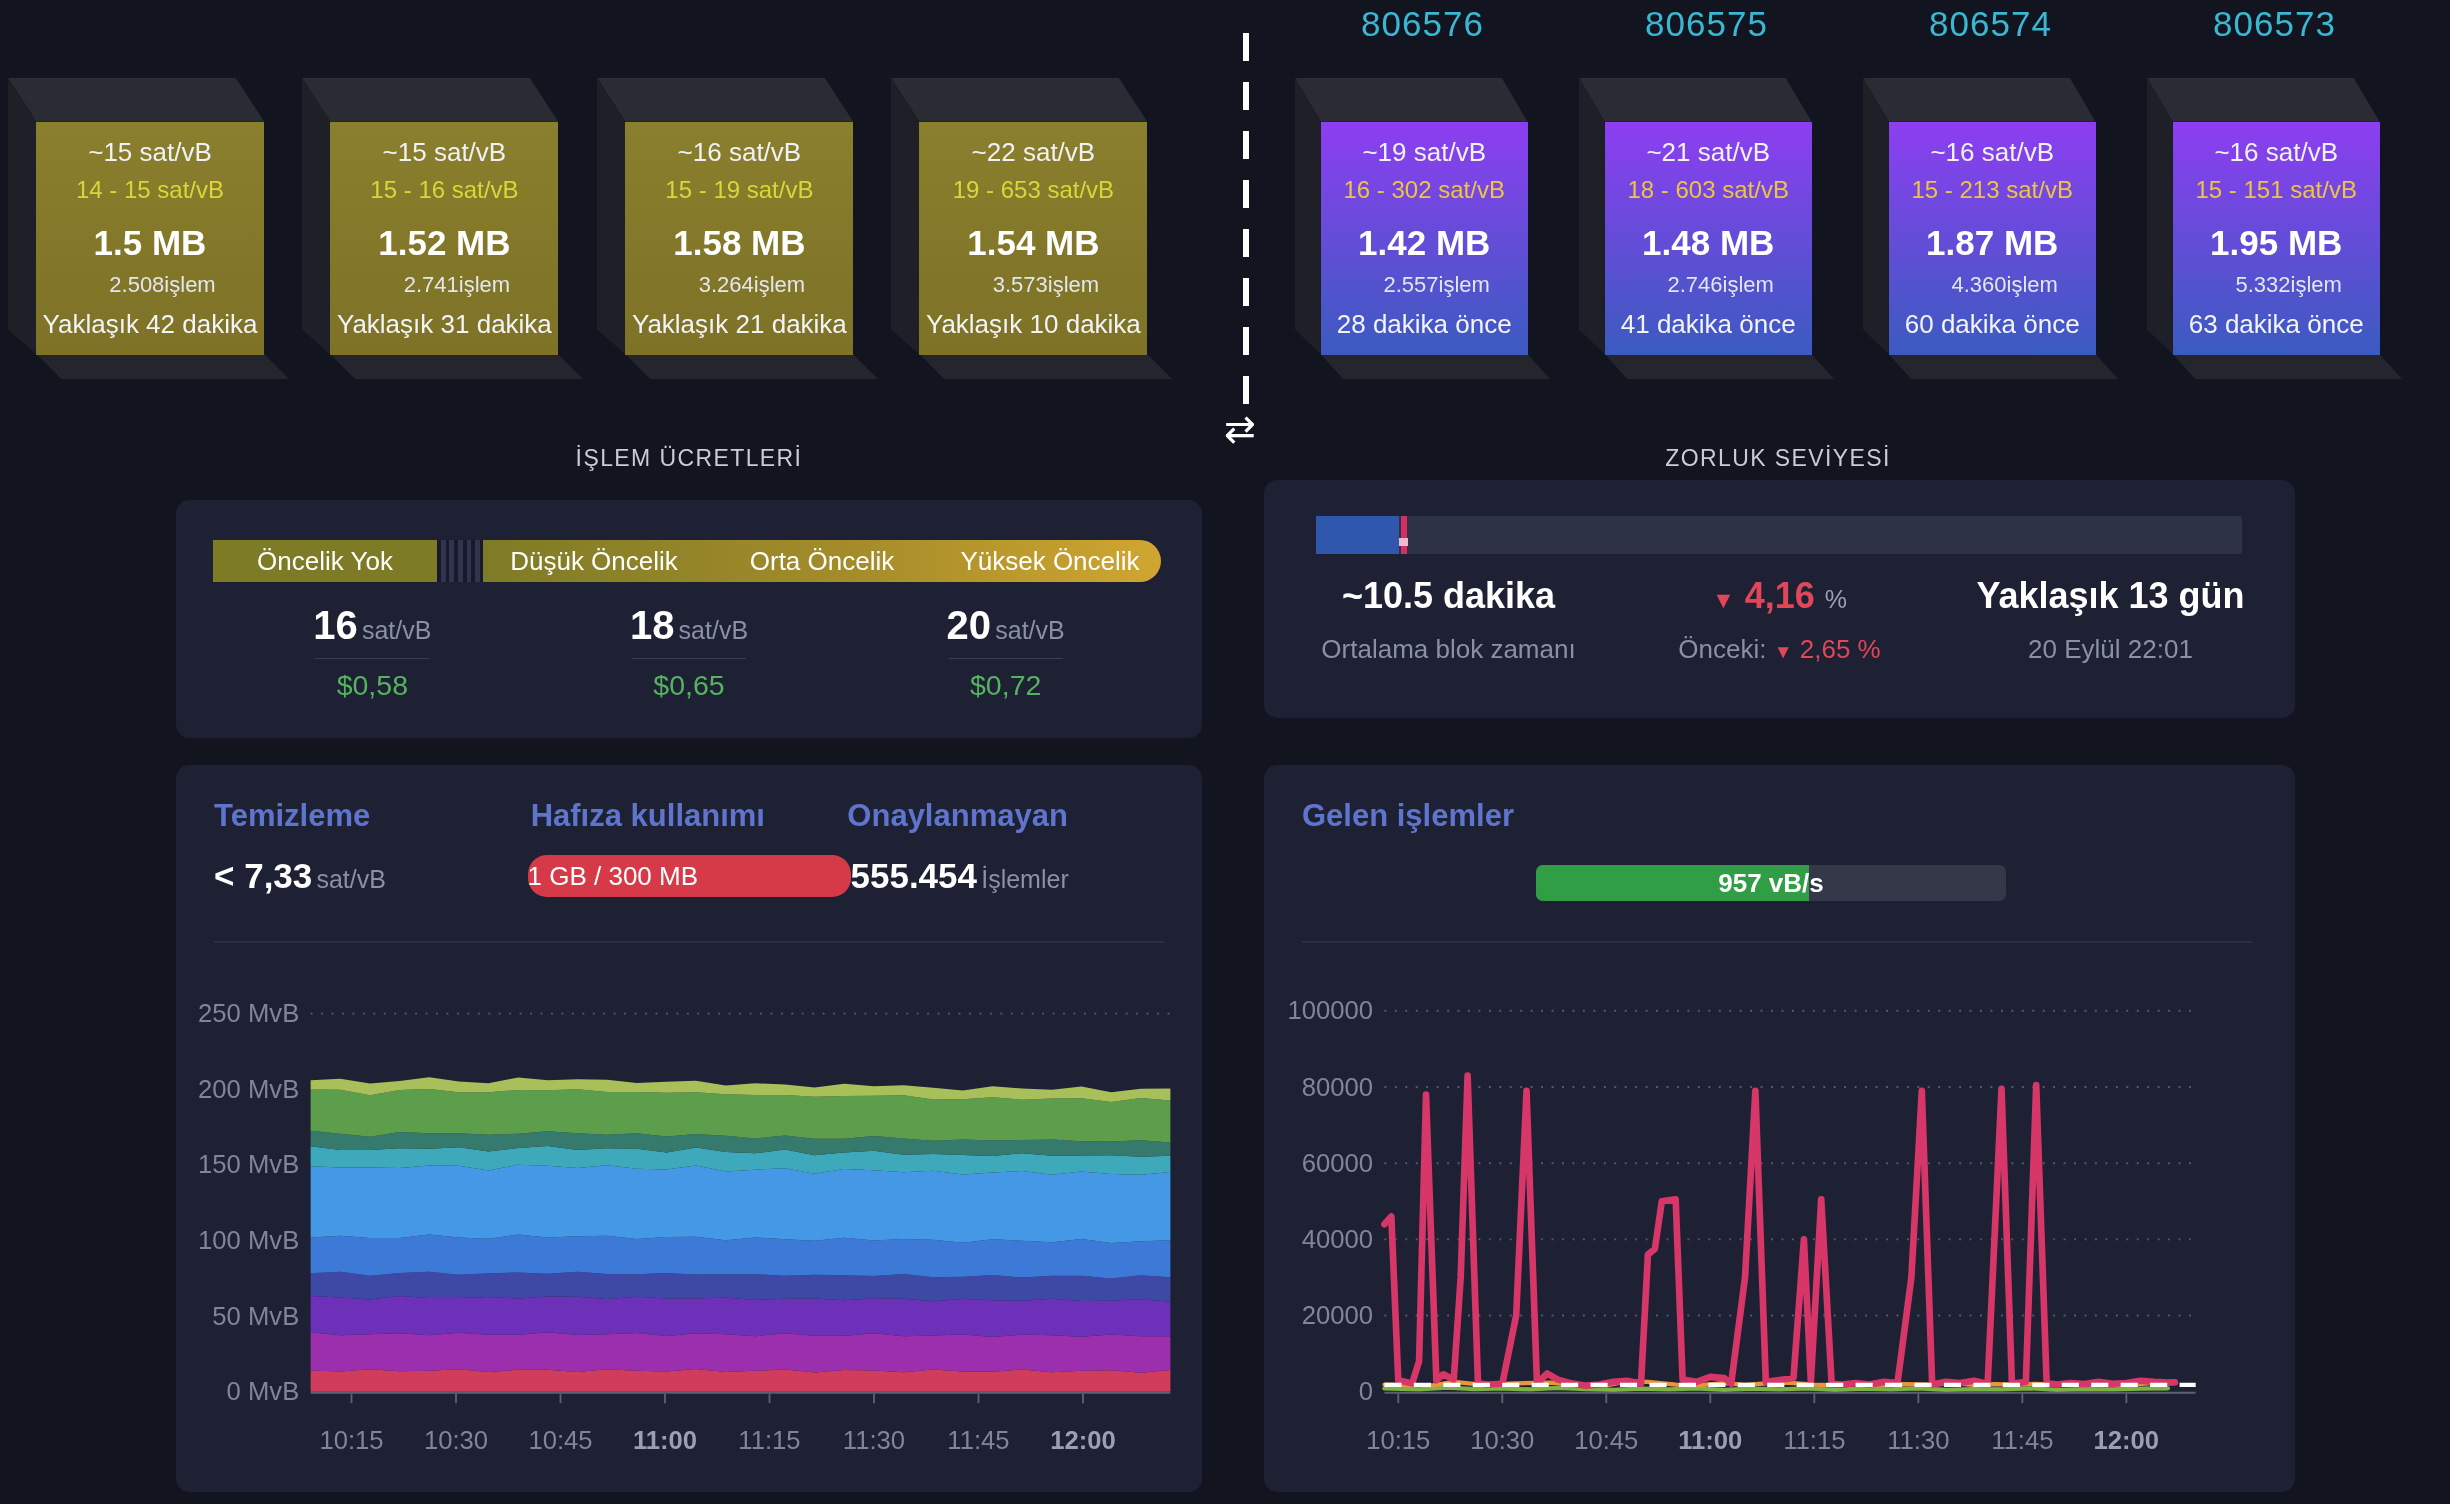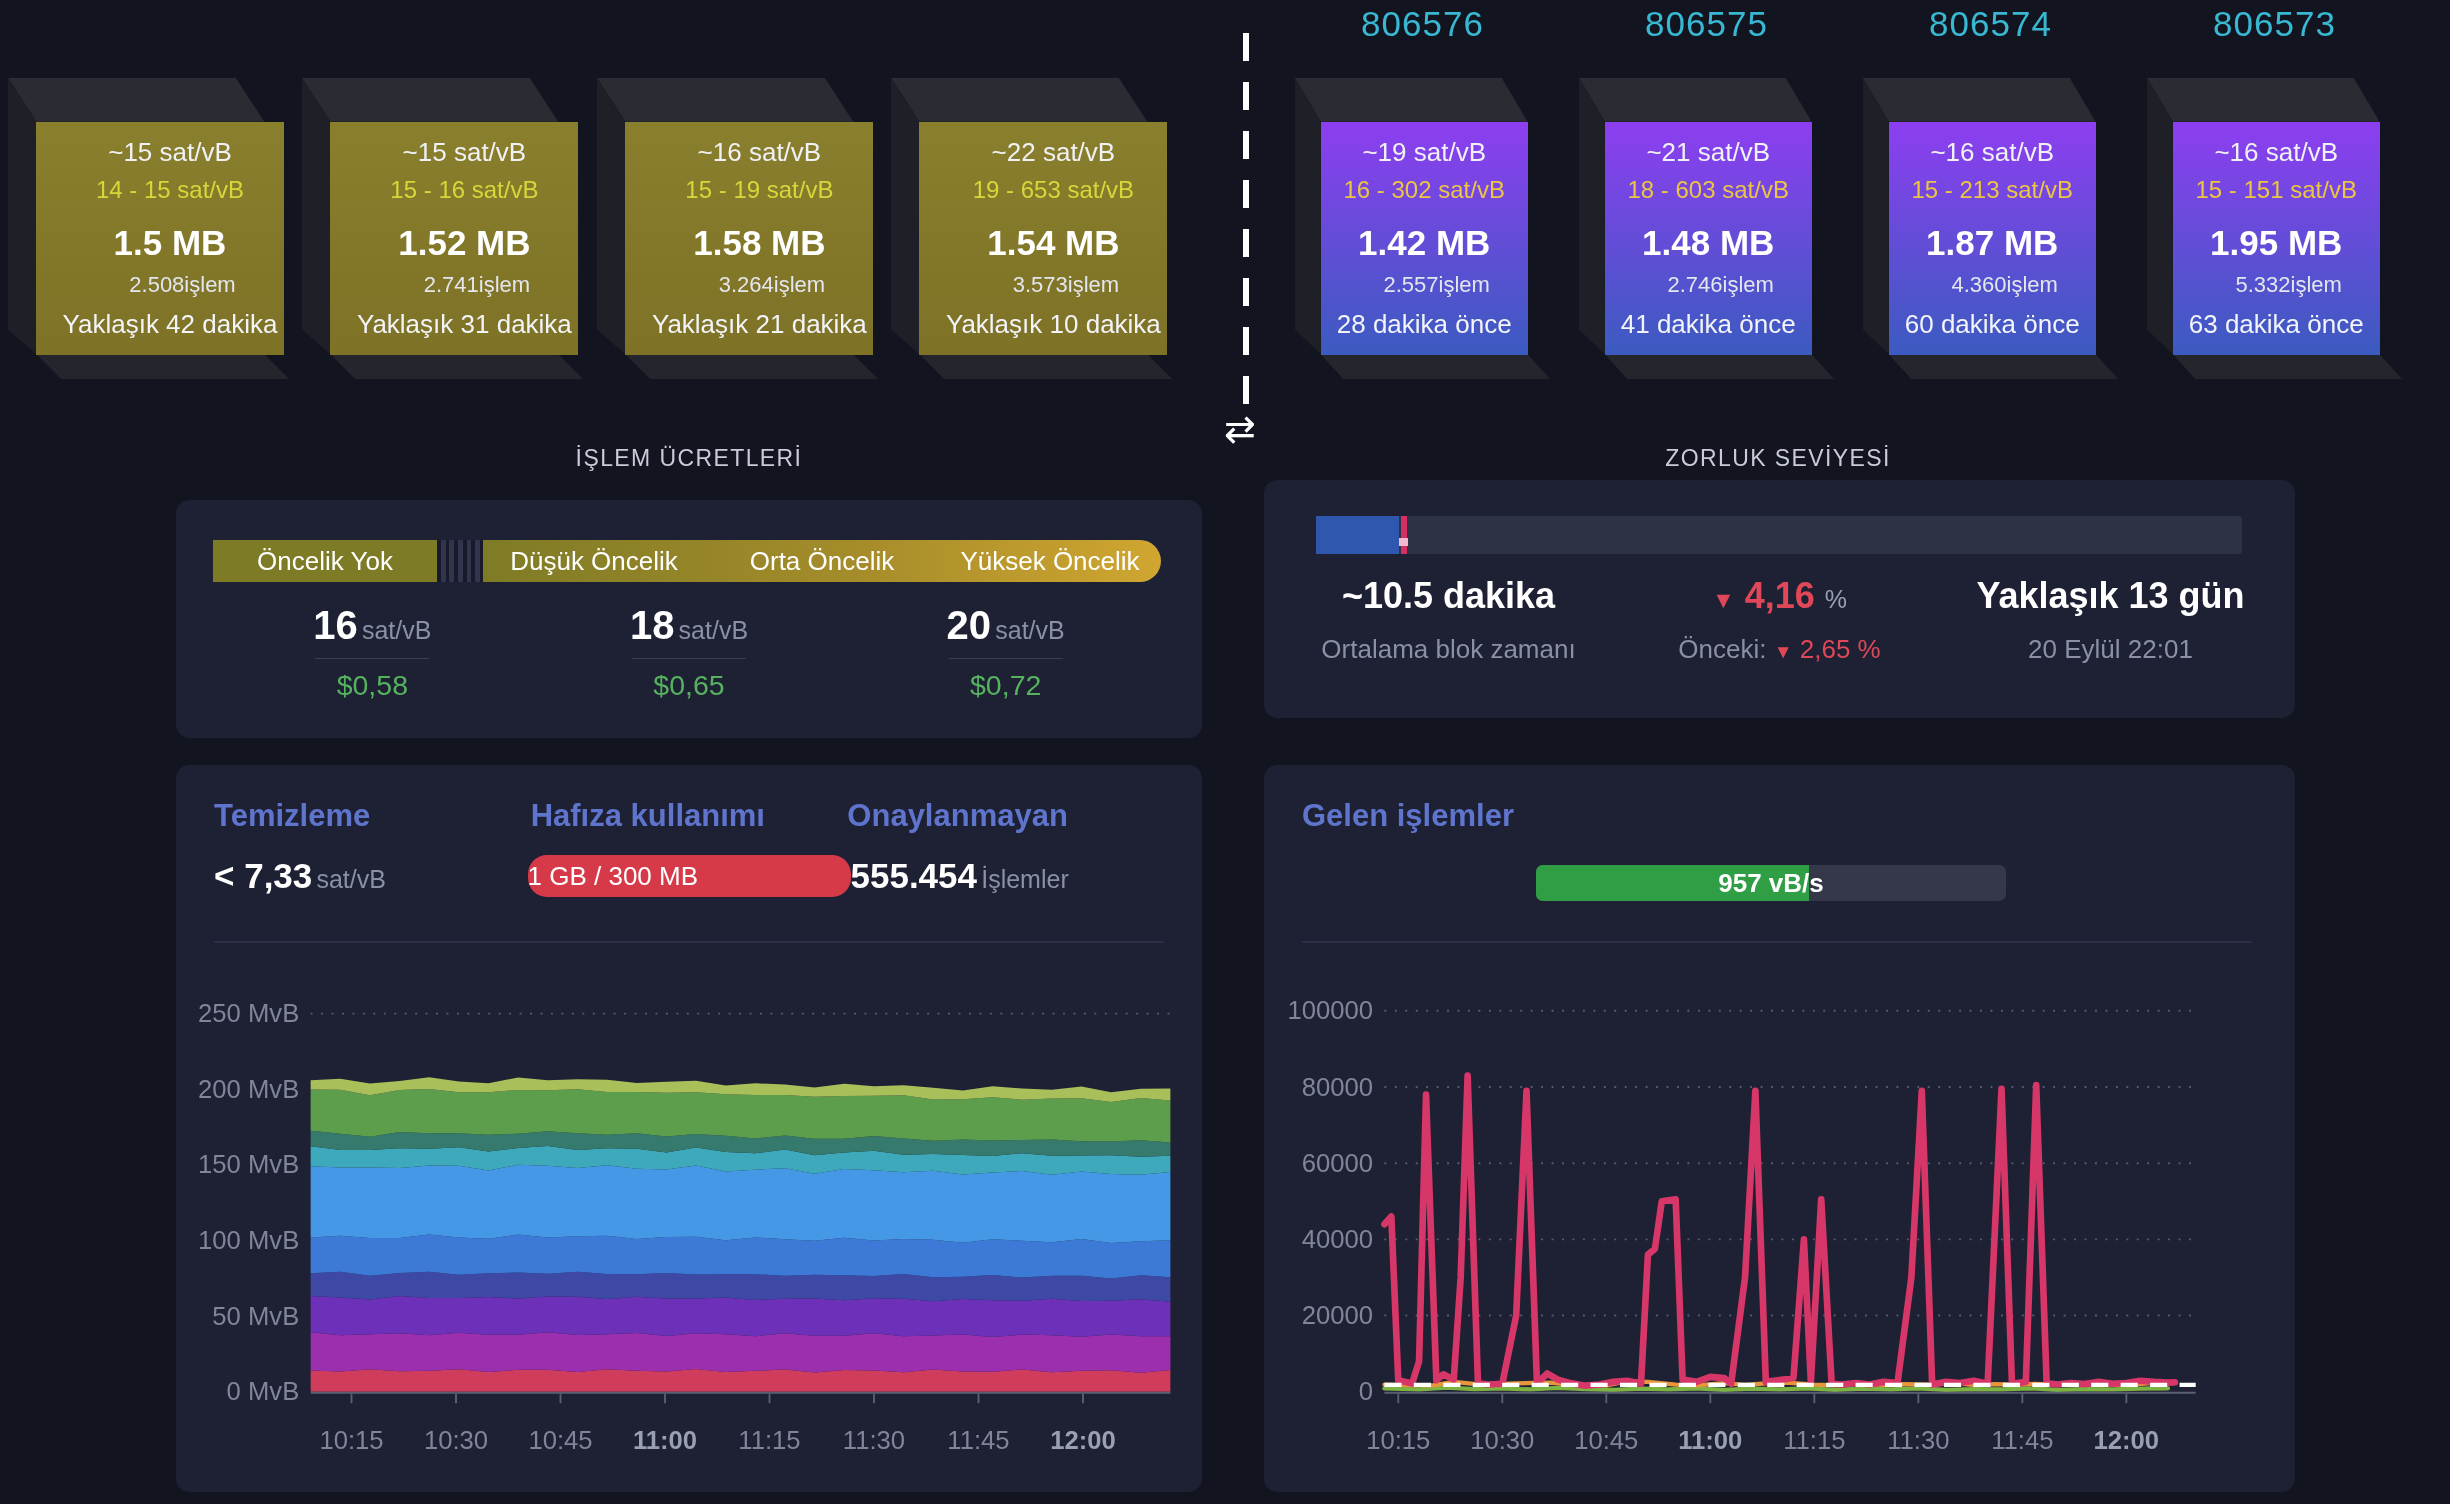--- a/index.html
+++ b/index.html
@@ -7,21 +7,21 @@
         font-family:"Liberation Sans",sans-serif;color:#e9ebf2;}
   
   .height-label{position:absolute;top:3.8px;width:255px;text-align:center;font-size:35px;
         color:#38b8d2;letter-spacing:1px;cursor:pointer;}
   .block{position:absolute;cursor:pointer;}
   .block svg.b3d{position:absolute;left:0;top:0;width:100%;height:100%;}
   .ftop{fill:#2a2b33;} .fleft{fill:#1e1f27;} .fbot{fill:#25262d;}
   .face{position:absolute;left:10.14%;top:44px;width:81.08%;height:233px;
         display:flex;flex-direction:column;align-items:center;justify-content:center;
         text-align:center;gap:8.6px;}
-  .face.pending{background:linear-gradient(180deg,#8a7f2d 0%,#7d7226 100%);padding-left:20px;}
+  .face.pending{background:linear-gradient(180deg,#8a7f2d 0%,#7d7226 100%);}
   .face.mined{background:linear-gradient(180deg,#8d3ef0 0%,#3b5bc0 100%);}
   .b-fee{font-size:26px;color:#f0f1f5;}
   .b-range{font-size:24px;}
   .range-pending{color:#d9d63c;}
   .range-mined{color:#ecc643;}
   .b-size{font-size:35px;font-weight:bold;color:#ffffff;margin-top:10px;}
   .b-tx{font-size:22px;color:#e4e6ee;margin-left:25px;}
   .b-eta{font-size:26px;color:#f3f4f8;margin-top:2.9px;}
   
   .v-divider{position:absolute;left:1243px;top:33px;width:5.7px;height:372px;

